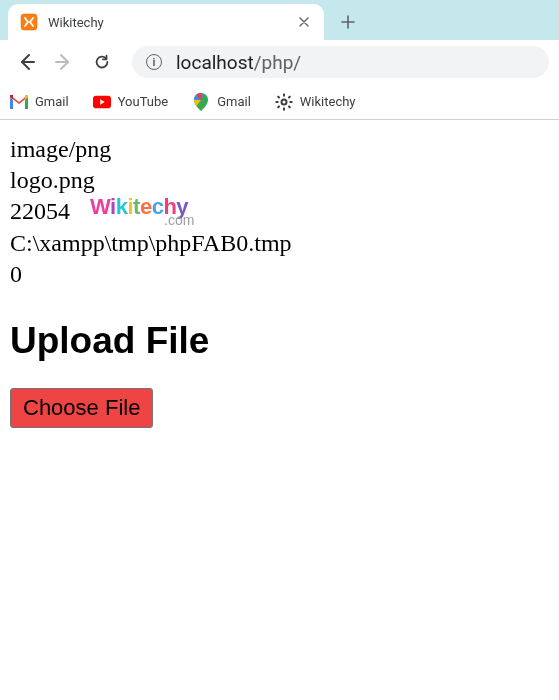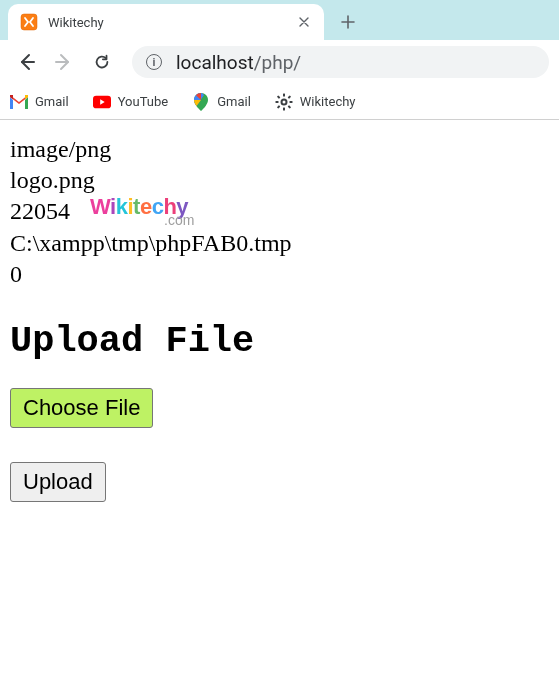--- a/index.html
+++ b/index.html
@@ -186,34 +186,34 @@
       font-size: 14px;
       color: #9e9e9e;
       font-family: Arial, sans-serif;
     }
     
     h1.upload-heading {
       font-size: 37px;
       font-weight: bold;
       margin-top: 30px;
       margin-bottom: 26px;
-      font-family: Liberation Mono, monospace;
+      font-family: Liberation Sans, sans-serif;
     }
     
     .file-row {
       display: flex;
       align-items: center;
       gap: 10px;
       margin-bottom: 34px;
     }
     .choose-file-btn {
       font-family: Arial, sans-serif;
       font-size: 22px;
       padding: 6px 12px;
-      background: #bef264;
+      background: #ef4444;
       border: 1px solid #767676;
       border-radius: 3px;
       cursor: pointer;
     }
     .no-file {
       font-family: "Times New Roman", Times, serif;
       font-size: 24px;
     }
     .upload-btn {
       font-family: Arial, sans-serif;
@@ -345,14 +345,13 @@
     <span class="w1">W</span><span class="w2">i</span><span class="w3">k</span><span class="w4">i</span><span class="w5">t</span><span class="w6">e</span><span class="w7">c</span><span class="w8">h</span><span class="w9">y</span>
   </div>
   <div class="watermark-sub">.com</div>
 
   <h1 class="upload-heading">Upload File</h1>
 
   <div class="file-row">
     <button class="choose-file-btn">Choose File</button>
   </div>
 
-  <button class="upload-btn">Upload</button>
 </div>
 
 </body></html>

